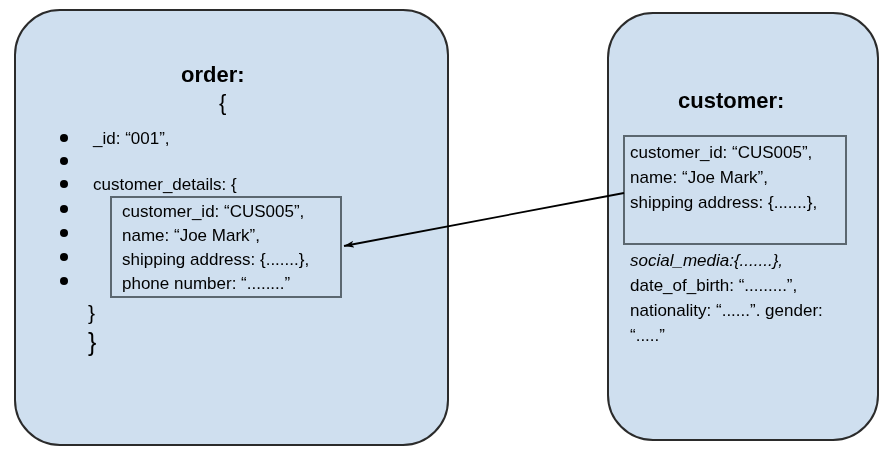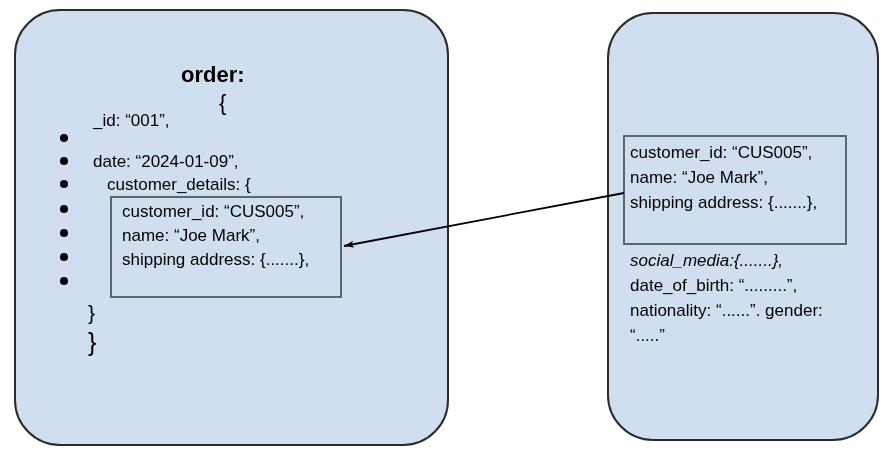--- a/index.html
+++ b/index.html
@@ -88,23 +88,23 @@
   .bullet {
     position: absolute;
     left: 60px;
     width: 8px;
     height: 8px;
     border-radius: 50%;
     background: #000000;
   }
 
   
-  #order-field-0 { left: 93px; top: 112px; }
+  #order-field-0 { left: 93px; top: 130px; }
   #order-field-1 { left: 93px; top: 153px; }
-  #order-field-2 { left: 107px; top: 176px; }
+  #order-field-2 { left: 93px; top: 176px; }
 
   
   .inner-box {
     position: absolute;
     border: 2px solid #5b6770;
     background: transparent;
     box-sizing: border-box;
   }
   #order-inner-box {
     left: 110px;
@@ -164,34 +164,35 @@
 
   <div class="bullet" style="top:134px;"></div>
   <div class="bullet" style="top:157px;"></div>
   <div class="bullet" style="top:180px;"></div>
   <div class="bullet" style="top:205px;"></div>
   <div class="bullet" style="top:229px;"></div>
   <div class="bullet" style="top:253px;"></div>
   <div class="bullet" style="top:277px;"></div>
 
   <div class="doc-line" id="order-field-0">_id: “001”,</div>
-  <div class="doc-line" id="order-field-1">date: “2024-01-09”,</div>
   <div class="doc-line" id="order-field-2">customer_details: {</div>
 
   <div class="inner-box" id="order-inner-box"></div>
 
   <div class="inner-line" id="order-inner-0">customer_id: “CUS005”,</div>
   <div class="inner-line" id="order-inner-1">name: “Joe Mark”,</div>
   <div class="inner-line" id="order-inner-2">shipping address: {.......},</div>
+  <div class="inner-line" id="order-inner-3">phone number: “........”</div>
 
   <div class="doc-line" id="order-close-brace-inner">}</div>
   <div class="doc-line" id="order-close-brace-outer">}</div>
 
   <div class="panel" id="customer-panel"></div>
 
+  <div class="panel-title" id="customer-title">customer:</div>
 
   <div class="inner-box" id="customer-inner-box"></div>
 
   <div class="doc-line" id="cust-line-0">customer_id: “CUS005”,</div>
   <div class="doc-line" id="cust-line-1">name: “Joe Mark”,</div>
   <div class="doc-line" id="cust-line-2">shipping address: {.......},</div>
 
   <div class="doc-line" id="cust-line-4">social_media:{.......},</div>
   <div class="doc-line" id="cust-line-6">nationality: “......”. gender:</div>
   <div class="doc-line" id="cust-line-5">date_of_birth: “.........”,</div>

